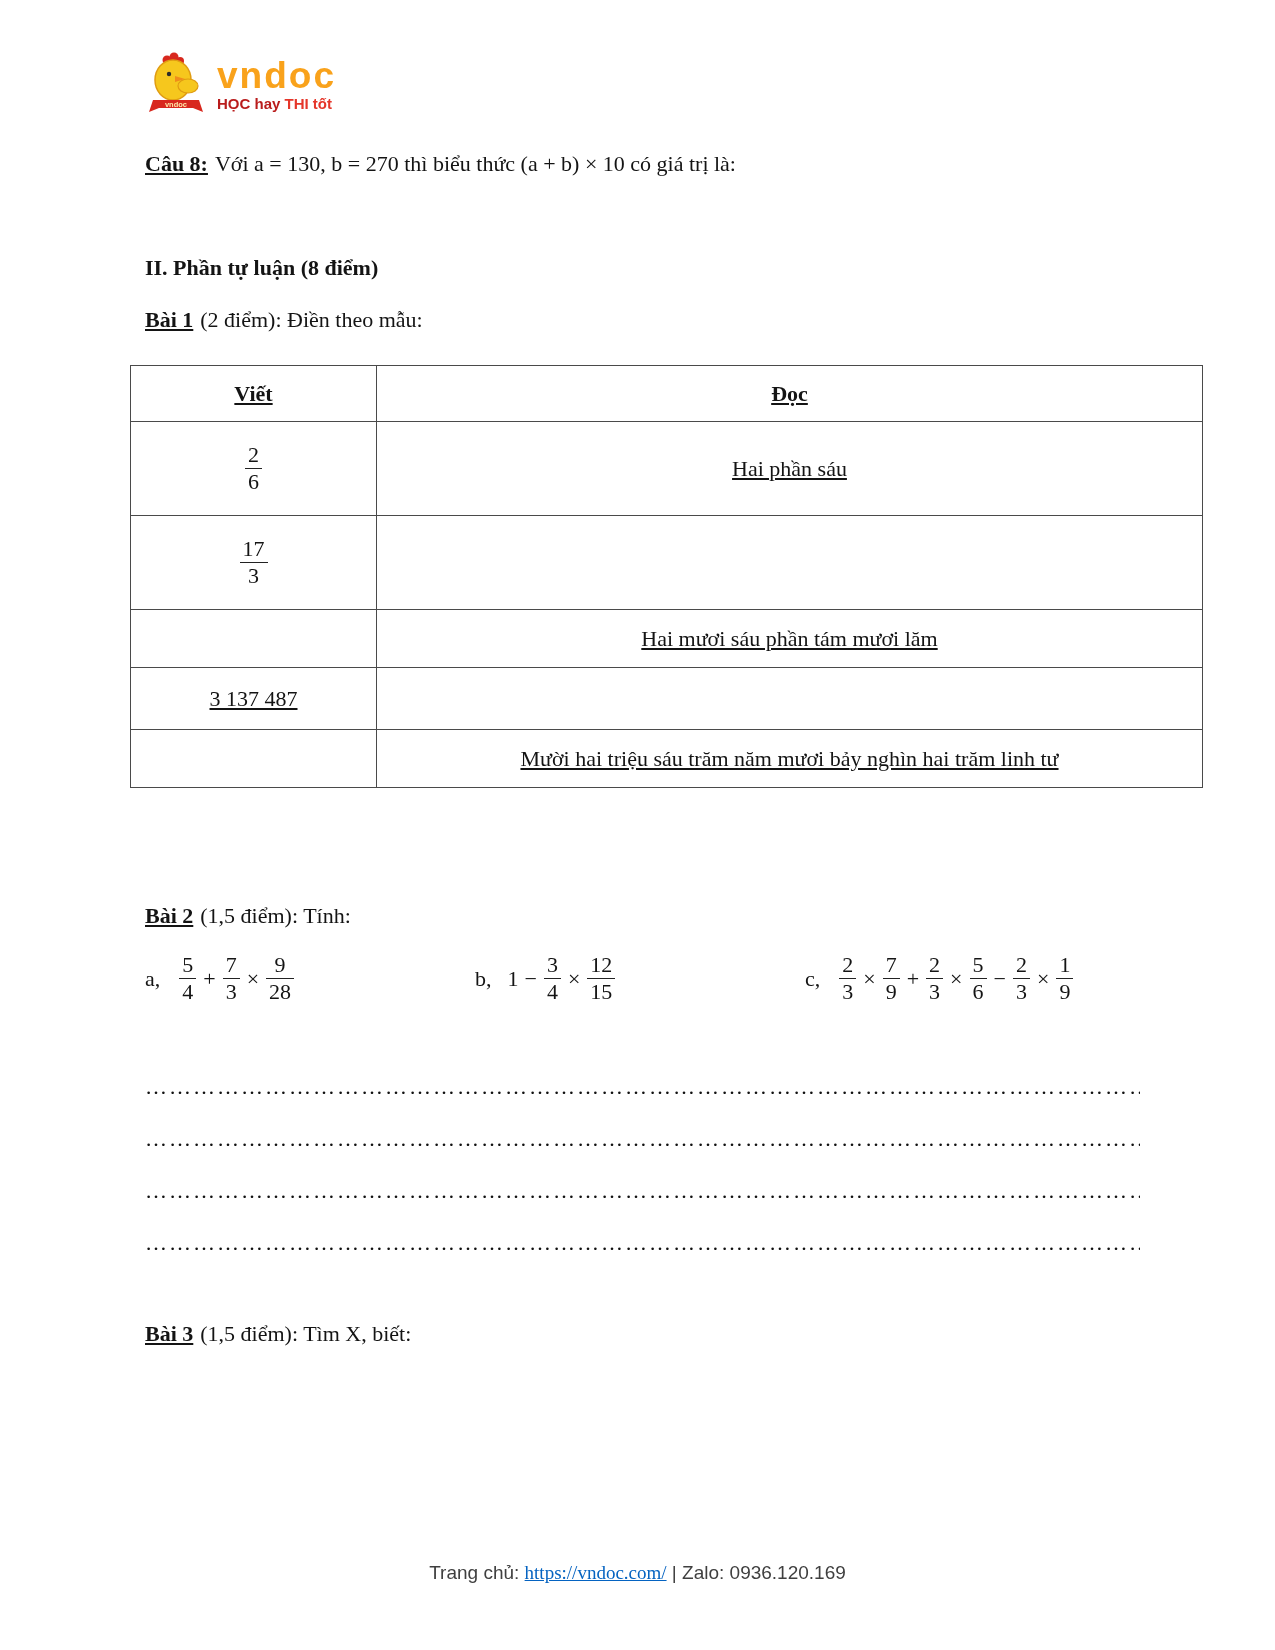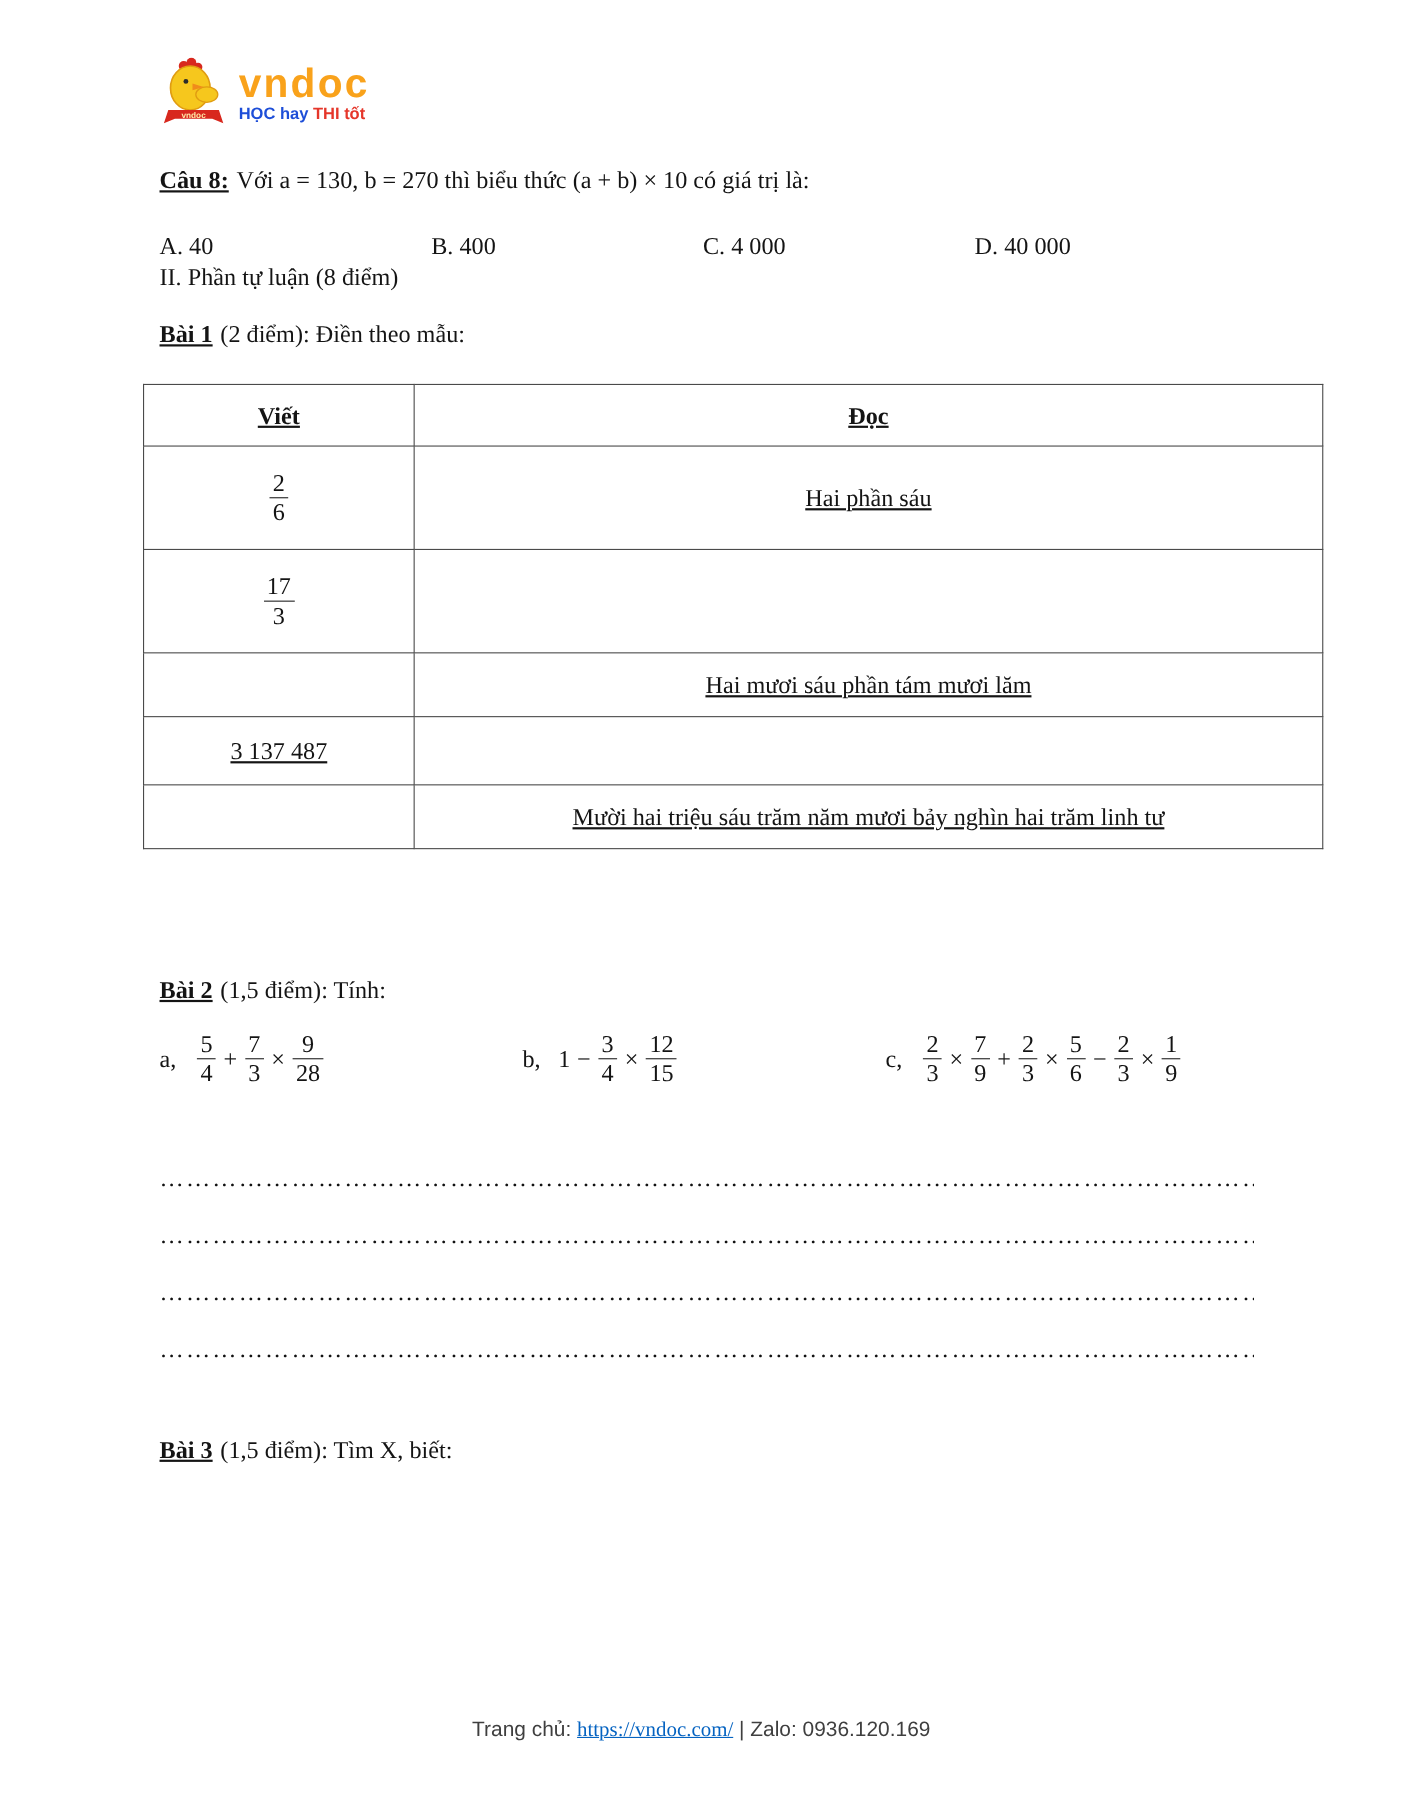--- a/index.html
+++ b/index.html
@@ -11,34 +11,34 @@
   .content { padding-left:145px; padding-right:148px; }
 
   
   .logo { display:flex; align-items:center; gap:10px; margin-top:52px; height:66px; }
   .brandwrap { display:flex; flex-direction:column; justify-content:center; }
   .brand {
     font-family:"Liberation Sans", sans-serif; font-weight:bold;
     font-size:37px; line-height:0.95; color:#f9a21b; letter-spacing:2px;
   }
   .tagline { font-family:"Liberation Sans", sans-serif; font-weight:bold; font-size:15px; margin-top:2px; }
-  .tag-green { color:#1d4ed8;margin-top:44px; }
+  .tag-green { color:#b91c1c;margin-top:44px; }
   .tag-red { color:#e5362a; }
 
   
   .txt { font-size:22px; line-height:28px; }
   b.lbl { margin-right:7px;text-decoration:underline; }
 
   .opts { display:flex; font-size:22px; line-height:28px; }
   .opts .opt { width:247px; }
   .opts .opt:last-child { width:auto; flex:1; }
   .opts-row1 { margin-top:46px; }
   .q8 { margin-top:32px; }
   .opts-row2 { margin-top:32px; }
-  .sec2 { font-size:22px; line-height:28px; font-weight:normal; }
+  .sec2 { margin-top:76px; font-size:22px; line-height:28px; font-weight:bold; }
   .bai1 { margin-top:24px; }
 
   
   table.fill-table {
     margin-top:31px; margin-left:-15px; width:1073px;
     border-collapse:collapse; table-layout:fixed;text-decoration:underline;
   }
   table.fill-table td, table.fill-table th {
     border:1.5px solid #4a4a4a; text-align:center; vertical-align:middle;
     font-size:22px; padding:4px 8px;
@@ -103,26 +103,20 @@
     </svg>
     <div class="brandwrap">
       <div class="brand">vndoc</div>
       <div class="tagline"><span class="tag-green">HỌC hay </span><span class="tag-red">THI tốt</span></div>
     </div>
   </div>
 
 
   <p class="txt q8"><b class="lbl">Câu 8:</b><span>Với a = 130, b = 270 thì biểu thức (a + b) × 10 có giá trị là:</span></p>
 
-  <div class="opts opts-row2">
-    <span class="opt">A. 40</span>
-    <span class="opt">B. 400</span>
-    <span class="opt">C. 4 000</span>
-    <span class="opt">D. 40 000</span>
-  </div>
 
   <h2 class="sec2">II. Phần tự luận (8 điểm)</h2>
 
   <p class="txt bai1"><b class="lbl">Bài 1</b><span>(2 điểm): Điền theo mẫu:</span></p>
 
   <table class="fill-table">
     <colgroup>
         <col class="c-viet">
         <col>
       </colgroup>

